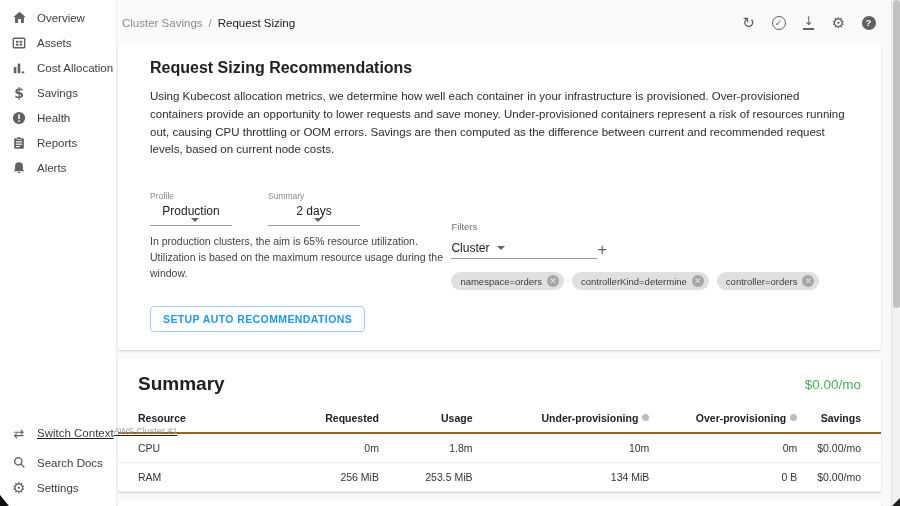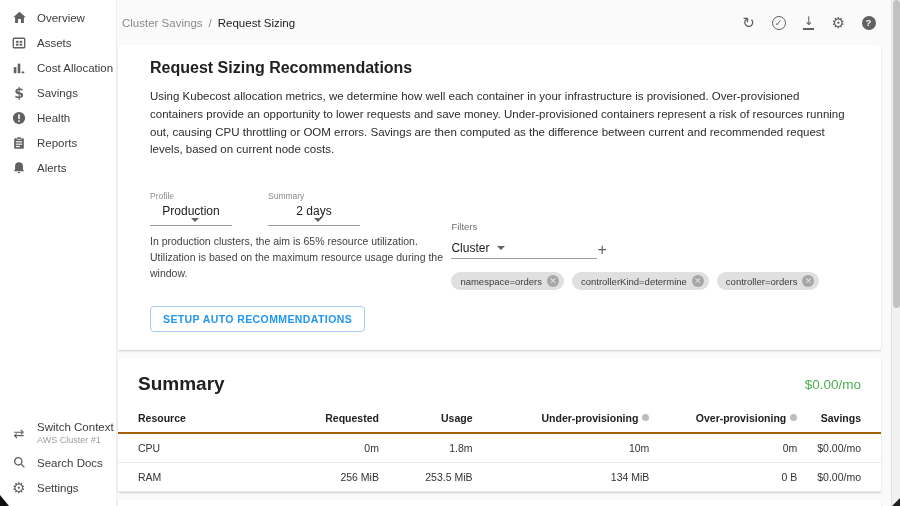--- a/index.html
+++ b/index.html
@@ -8,21 +8,21 @@
 
   
   .sidebar { position:absolute; left:0; top:0; width:117px; height:506px; background:#fff; border-right:1px solid #ededed; z-index:3; display:flex; flex-direction:column; }
   .side-item { display:flex; align-items:center; gap:10px; padding:6px 0 6px 11px; height:25px; cursor:pointer; }
   .side-item .lbl { font-size:11.5px; color:#3c3c3c; white-space:nowrap; }
   .side-icon { width:16px; height:16px; flex:0 0 16px; display:flex; align-items:center; justify-content:center; color:#616161; font-size:13px; }
   .side-icon svg { display:block; }
   .sidebar-top { padding-top:5px; }
   .sidebar-footer { margin-top:auto; padding-bottom:6px; }
   .side-item.two-line { height:34px; }
-  .side-stack { display:flex; flex-direction:column; line-height:1.25; }
+  .side-stack { display:flex; line-height:1.25;text-decoration:underline; }
   .side-sub { font-size:9px; color:#9e9e9e; white-space:nowrap; }
   .glyph-icon { font-family:"DejaVu Sans", sans-serif; }
 
   
   .topbar { position:absolute; left:118px; top:0; width:773px; height:45px; background:#fafafa; display:flex; align-items:center; justify-content:space-between; padding:0 14px 0 4px; z-index:2; }
   .breadcrumb { font-size:11.5px; display:flex; gap:6px; align-items:center; }
   .crumb-muted { color:#8a8a8a; cursor:pointer; }
   .crumb-sep { color:#8a8a8a; }
   .crumb-current { color:#212121; }
   .top-icons { display:flex; align-items:center; gap:13px; }

